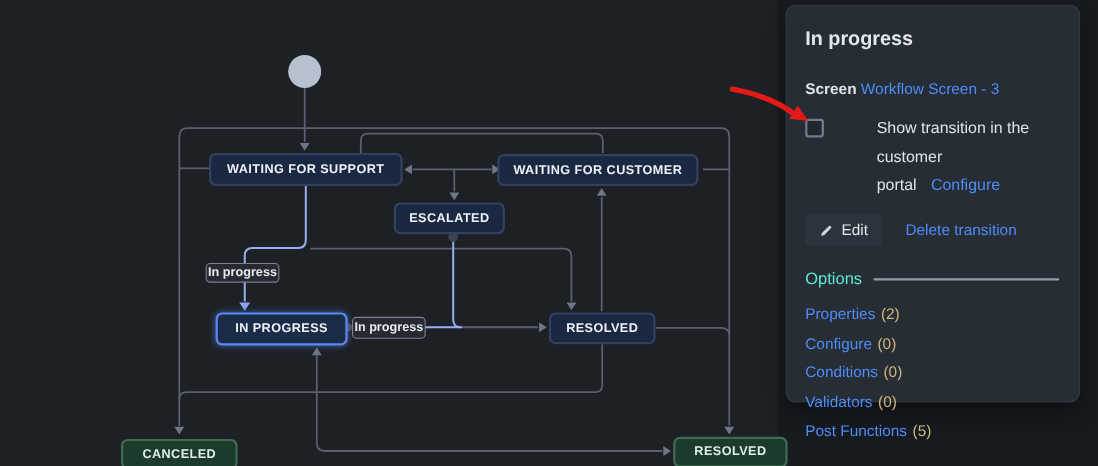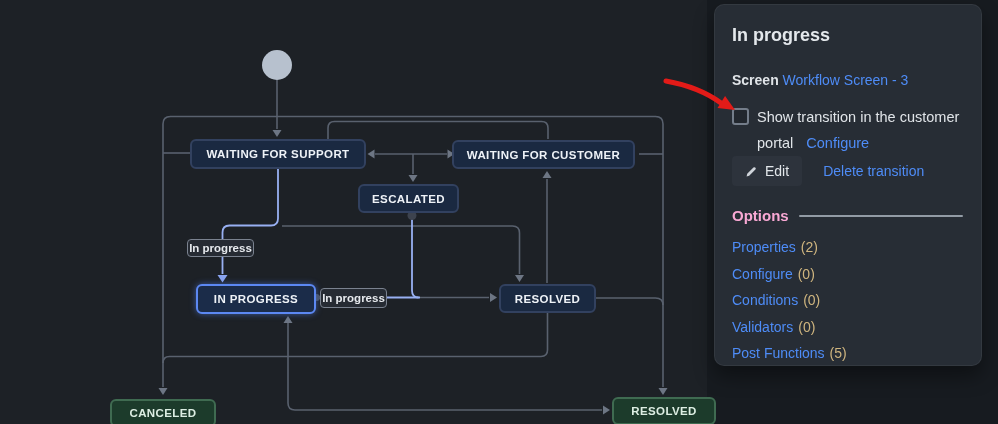--- a/index.html
+++ b/index.html
@@ -34,37 +34,37 @@
   .panel{
     position:absolute;left:714px;top:4px;width:268px;height:362px;
     background:#272d35;border:1px solid rgba(255,255,255,.06);border-radius:10px;
     box-shadow:0 10px 20px rgba(0,0,0,.4);
     box-sizing:border-box;padding:0 18px 0 17px;color:#dfe3e8;z-index:4;
   }
   .panel-title{margin-top:20px;font-size:18px;font-weight:600;color:#e4e8ec;}
   .screen-row{margin-top:26px;font-size:14px;}
   .screen-label{font-weight:bold;color:#e0e4e8;}
   .link{color:#4e8cf7;cursor:pointer;text-decoration:none;}
-  .checkbox-row{margin-top:16px;display:flex;align-items:flex-start;}
+  .checkbox-row{margin-top:16px;display:flex;align-items:flex-start;gap:40px;}
   .checkbox{
     width:13px;height:13px;margin-top:4px;flex:none;
     border:2px solid #747d8a;border-radius:3px;background:#22272e;cursor:pointer;
   }
   .checkbox-text{margin-left:8px;font-size:14.5px;line-height:26px;width:218px;color:#e0e4e8;}
   .configure{margin-left:13px;}
-  .btn-row{display:flex;align-items:center;}
+  .btn-row{margin-top:12px;display:flex;align-items:center;}
   .edit-btn{
     display:flex;align-items:center;height:30px;padding:0 13px;
     background:#2d333c;border:none;border-radius:4px;color:#e2e6ea;
     font-size:14px;font-family:inherit;cursor:pointer;
   }
   .edit-btn svg{margin-right:7px;}
   .delete-link{margin-left:21px;font-size:14px;}
   .options-head{margin-top:21px;display:flex;align-items:center;}
-  .options-title{font-size:15px;font-weight:bold;color:#f9a8d4;}
+  .options-title{font-size:15px;font-weight:normal;color:#5eead4;}
   .options-rule{flex:1;height:2px;background:#a6afb9;opacity:.85;margin-left:10px;border-radius:1px;}
   .opt-list{margin-top:15px;}
   .opt-item{font-size:14px;margin-bottom:10.5px;}
   .opt-count{color:#cfb57f;margin-left:5px;}
 
   .annotation-svg{position:absolute;left:0;top:0;z-index:6;pointer-events:none;}
 </style>
 </head>
 <body>
 

